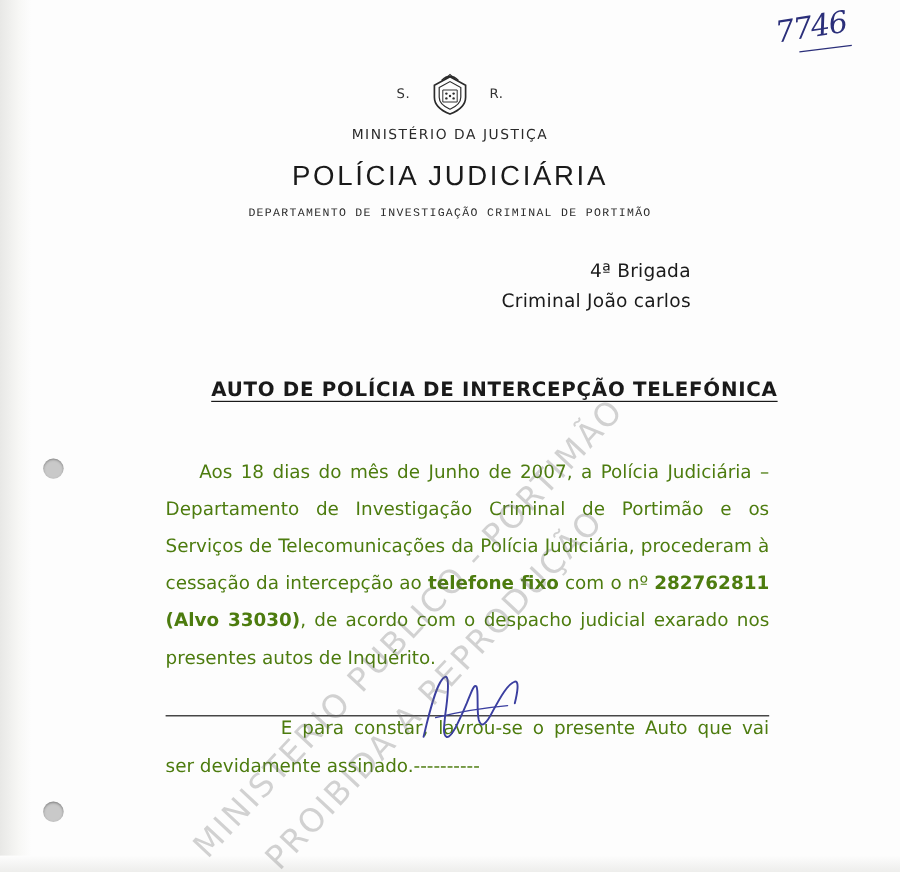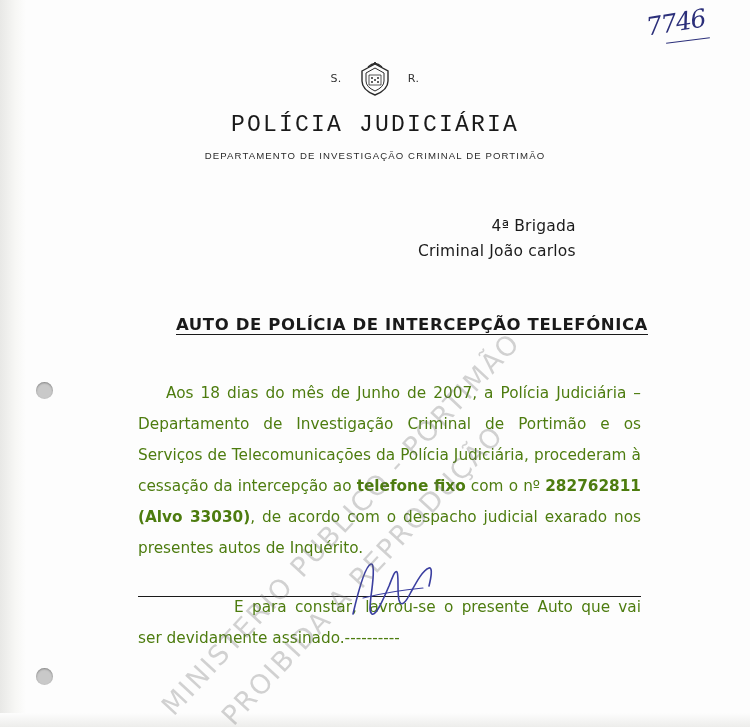--- a/index.html
+++ b/index.html
@@ -96,28 +96,28 @@
     font-size: 11.5px;
     letter-spacing: 1.3px;
     color: #2a2a2a;
     font-family: "DejaVu Sans", sans-serif;
   }
   .org {
     margin-top: 14px;
     font-size: 23px;
     letter-spacing: 2.2px;
     color: #1a1a1a;
-    font-family: Liberation Mono, monospace;
+    font-family: Liberation Sans, sans-serif;
   }
   .dept {
     margin-top: 12px;
     font-size: 9.6px;
     letter-spacing: 1.1px;
     color: #2a2a2a;
-    font-family: Liberation Sans, sans-serif;
+    font-family: Liberation Mono, monospace;
   }
 
   
   .refblock {
     position: absolute;
     left: 418px;
     top: 210px;
     font-family: "DejaVu Sans", sans-serif;
     color: #1b1b1b;
   }
@@ -238,20 +238,21 @@
           <circle cx="20" cy="19" r="1" fill="#2b2b2b"></circle>
           <circle cx="14" cy="23" r="1" fill="#2b2b2b"></circle>
           <circle cx="20" cy="23" r="1" fill="#2b2b2b"></circle>
           <circle cx="17" cy="21" r="1" fill="#2b2b2b"></circle>
           <path d="M10 8 Q17 1 24 8" fill="none" stroke="#2b2b2b" stroke-width="1.2"></path>
           <path d="M13 7 L17 3 L21 7" fill="none" stroke="#2b2b2b" stroke-width=".9"></path>
         </svg>
       </span>
       <span class="crest-letter">R.</span>
     </div>
+    <div class="ministry">MINISTÉRIO DA JUSTIÇA</div>
     <div class="org">POLÍCIA JUDICIÁRIA</div>
     <div class="dept">DEPARTAMENTO DE INVESTIGAÇÃO CRIMINAL DE PORTIMÃO</div>
   </div>
 
   <div class="refblock">
     <div class="ref-line">4ª Brigada</div>
     <div class="ref-line">Criminal João carlos</div>
   </div>
 
   <div class="doc-title">AUTO DE POLÍCIA DE  INTERCEPÇÃO TELEFÓNICA</div>

